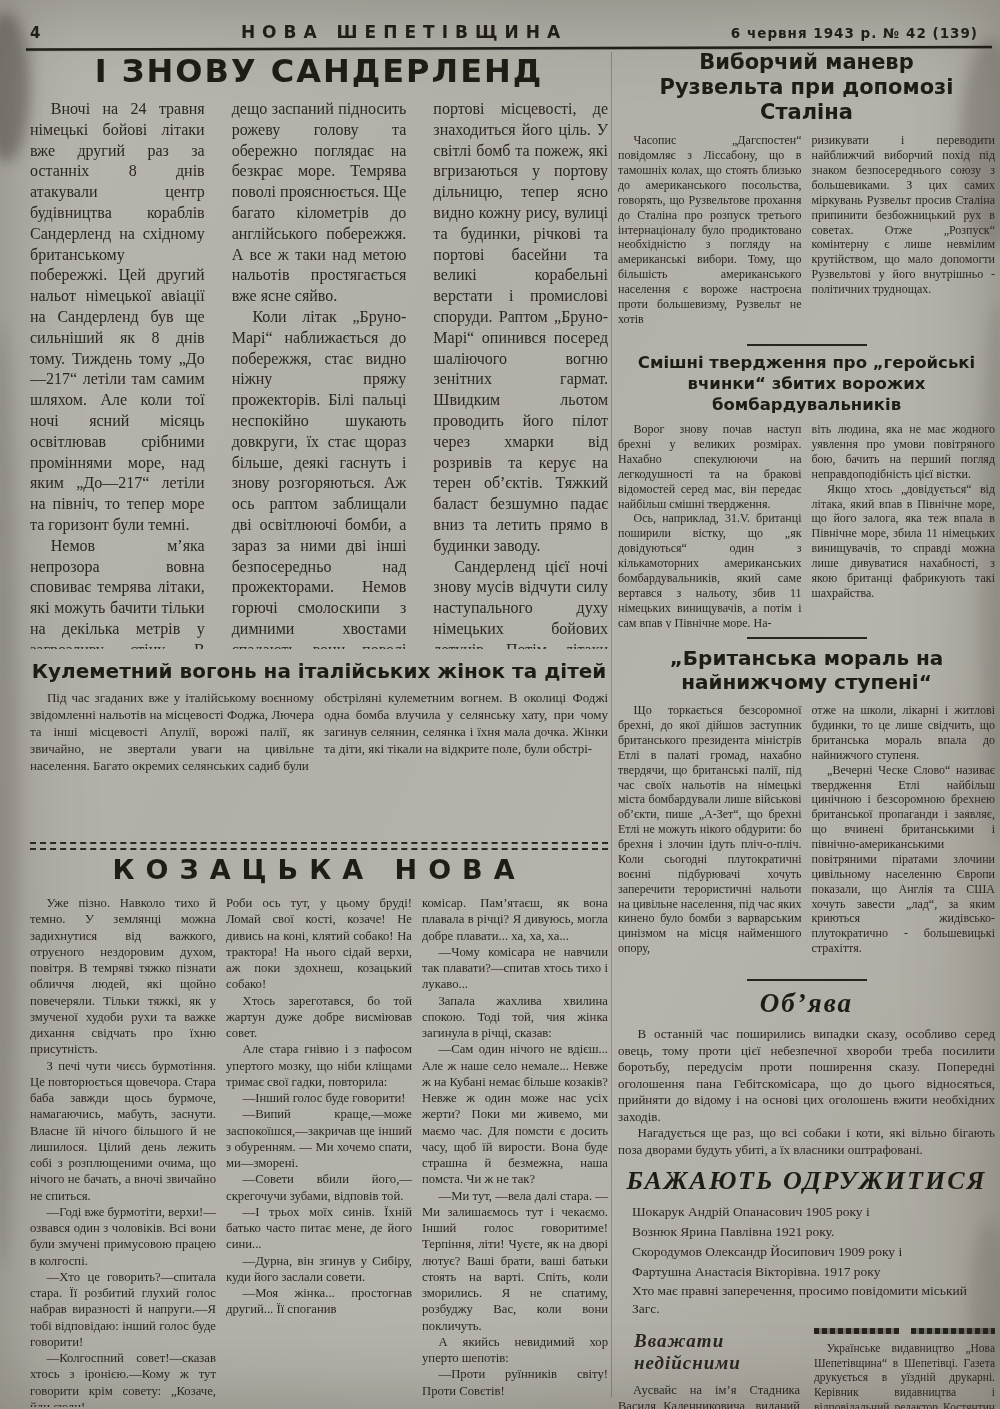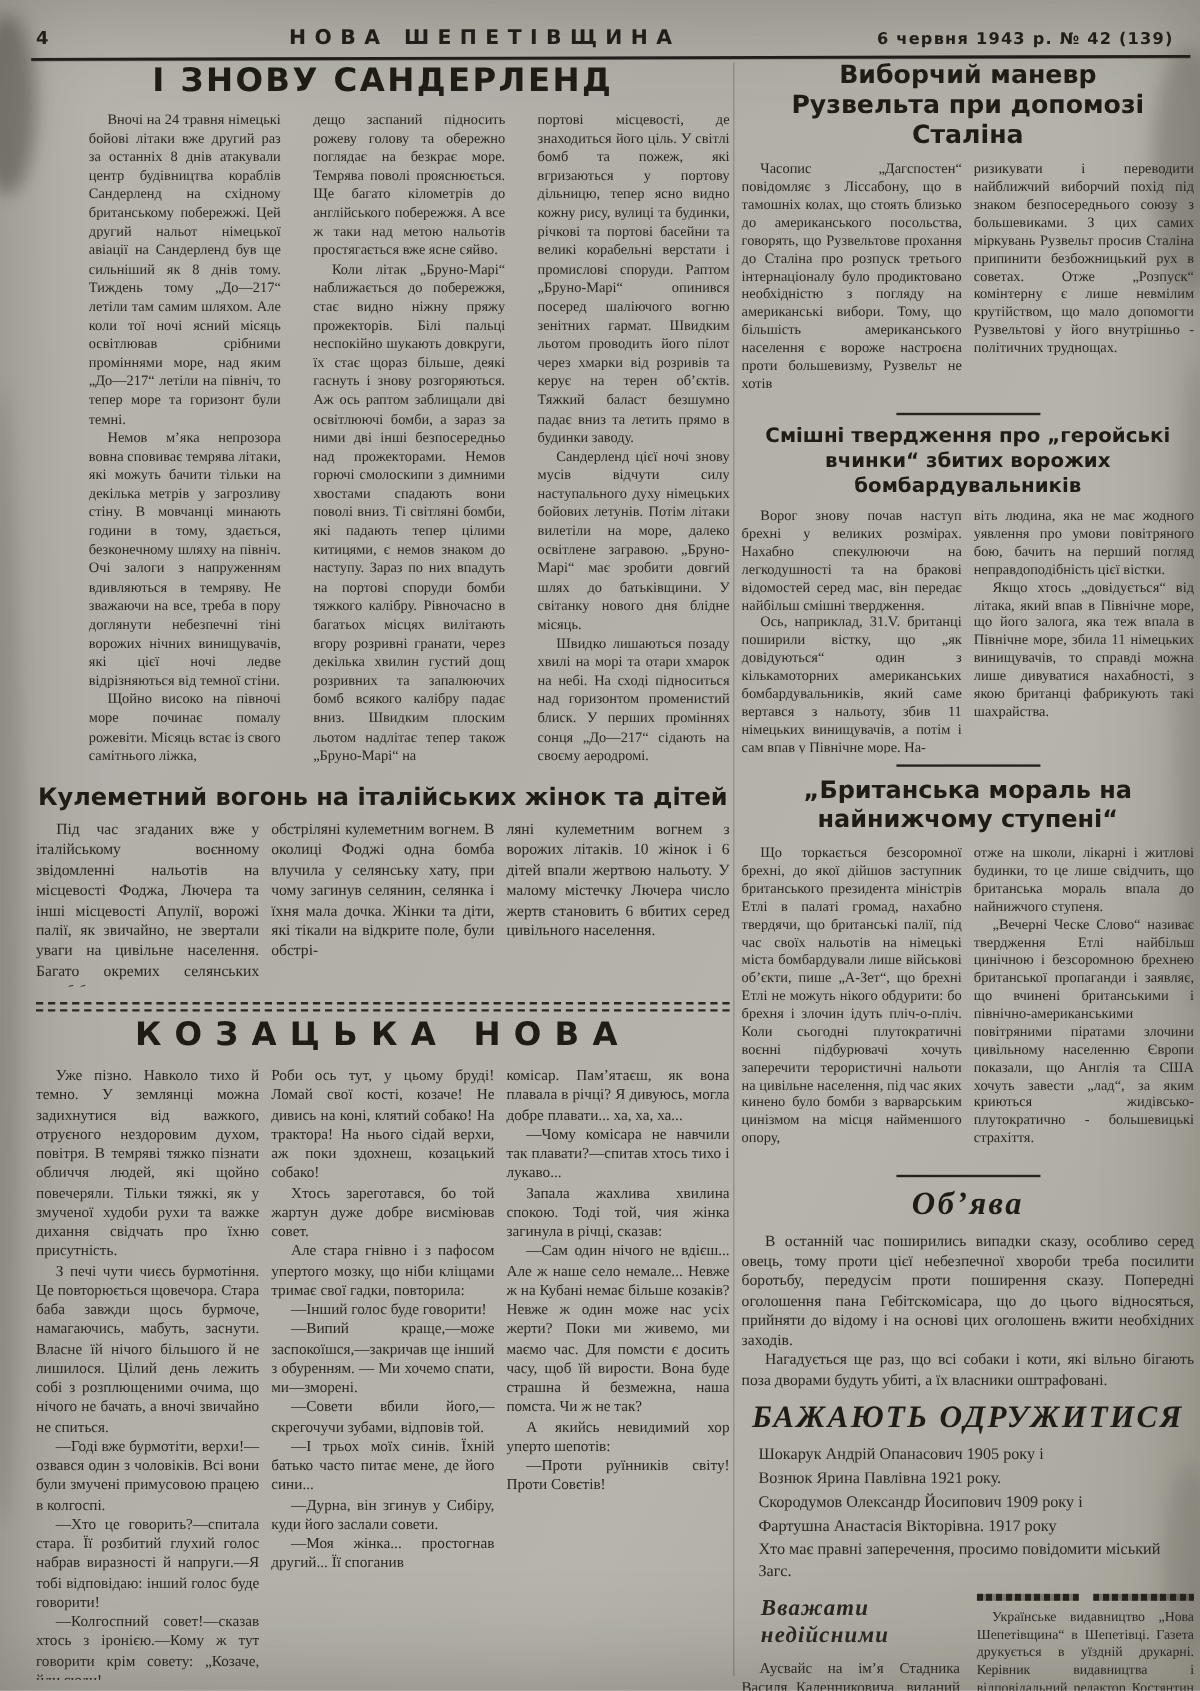--- a/index.html
+++ b/index.html
@@ -29,22 +29,22 @@
 
   
   .cols{display:flex;overflow:hidden;text-align:justify;}
   .col{flex:1;}
   .col p{margin:0;text-indent:1.3em;}
   .col.cont p:first-child{text-indent:0;}
   .htitle{font-family:"DejaVu Sans", sans-serif;font-weight:bold;color:#1f1c16;text-align:center;}
 
   
   .left-region{position:absolute;left:30px;top:52px;width:578px;}
-  .t-sunderland{font-size:27px;letter-spacing:2px;margin:0 0 9px;}
-  .c-sunderland{gap:27px;height:550px;font-size:12px;line-height:1.3;margin-left:44px;}
+  .t-sunderland{font-size:32px;letter-spacing:2px;margin:0 0 9px;}
+  .c-sunderland{gap:27px;height:550px;font-size:16px;line-height:1.3;}
   .t-machinegun{font-size:20px;margin:10px 0 7px;}
   .c-machinegun{gap:10px;height:139px;font-size:13px;line-height:1.3;}
   .wavy{margin:13px 0 4px;height:4px;border-top:2px dashed #2b2822;border-bottom:2px dashed #2b2822;}
   .t-cossack{font-size:27px;letter-spacing:11px;margin:4px 0 10px;}
   .c-cossack{gap:10px;height:512px;font-size:12.7px;line-height:1.28;}
 
   
   .right-region{position:absolute;left:618px;top:50px;width:377px;}
   .t-roosevelt{font-size:21px;line-height:1.18;max-width:330px;margin:0 auto 9px;}
   .c-roosevelt{gap:10px;height:202px;font-size:12px;line-height:1.24;}
@@ -111,23 +111,20 @@
     </div>
 
     <div class="htitle t-machinegun">Кулеметний вогонь на італійських жінок та дітей</div>
     <div class="cols c-machinegun">
       <div class="col">
           <p>Під час згаданих вже у італійському воєнному звідомленні нальотів на місцевості Фоджа, Лючера та інші місцевості Апулії, ворожі палії, як звичайно, не звертали уваги на цивільне населення. Багато окремих селянських садиб були</p>
         </div>
       <div class="col cont">
           <p>обстріляні кулеметним вогнем. В околиці Фоджі одна бомба влучила у селянську хату, при чому загинув селянин, селянка і їхня мала дочка. Жінки та діти, які тікали на відкрите поле, були обстрі-</p>
         </div>
-      <div class="col cont">
-          <p>ляні кулеметним вогнем з ворожих літаків. 10 жінок і 6 дітей впали жертвою нальоту. У малому містечку Лючера число жертв становить 6 вбитих серед цивільного населення.</p>
-        </div>
     </div>
 
     <div class="wavy"></div>
 
     <div class="htitle t-cossack">КОЗАЦЬКА НОВА</div>
     <div class="cols c-cossack">
       <div class="col">
           <p>Уже пізно. Навколо тихо й темно. У землянці можна задихнутися від важкого, отруєного нездоровим духом, повітря. В темряві тяжко пізнати обличчя людей, які щойно повечеряли. Тільки тяжкі, як у змученої худоби рухи та важке дихання свідчать про їхню присутність.</p>
           <p>З печі чути чиєсь бурмотіння. Це повторюється щовечора. Стара баба завжди щось бурмоче, намагаючись, мабуть, заснути. Власне їй нічого більшого й не лишилося. Цілий день лежить собі з розплющеними очима, що нічого не бачать, а вночі звичайно не спиться.</p>
           <p>—Годі вже бурмотіти, верхи!—озвався один з чоловіків. Всі вони були змучені примусовою працею в колгоспі.</p>
@@ -143,20 +140,21 @@
           <p>—Совети вбили його,— скрегочучи зубами, відповів той.</p>
           <p>—І трьох моїх синів. Їхній батько часто питає мене, де його сини...</p>
           <p>—Дурна, він згинув у Сибіру, куди його заслали совети.</p>
           <p>—Моя жінка... простогнав другий... Її споганив</p>
         </div>
       <div class="col cont">
           <p>комісар. Пам’ятаєш, як вона плавала в річці? Я дивуюсь, могла добре плавати... ха, ха, ха...</p>
           <p>—Чому комісара не навчили так плавати?—спитав хтось тихо і лукаво...</p>
           <p>Запала жахлива хвилина спокою. Тоді той, чия жінка загинула в річці, сказав:</p>
           <p>—Сам один нічого не вдієш... Але ж наше село немале... Невже ж на Кубані немає більше козаків? Невже ж один може нас усіх жерти? Поки ми живемо, ми маємо час. Для помсти є досить часу, щоб їй вирости. Вона буде страшна й безмежна, наша помста. Чи ж не так?</p>
+          <p>—Ми тут, —вела далі стара. —Ми залишаємось тут і чекаємо. Інший голос говоритиме! Терпіння, літи! Чуєте, як на дворі лютує? Ваші брати, ваші батьки стоять на варті. Спіть, коли зморились. Я не спатиму, розбуджу Вас, коли вони покличуть.</p>
           <p>А якийсь невидимий хор уперто шепотів:</p>
           <p>—Проти руїнників світу! Проти Совєтів!</p>
         </div>
     </div>
   </div>
 
   <div class="right-region">
     <div class="htitle t-roosevelt">Виборчий маневр Рузвельта при допомозі Сталіна</div>
     <div class="cols c-roosevelt">
       <div class="col">

